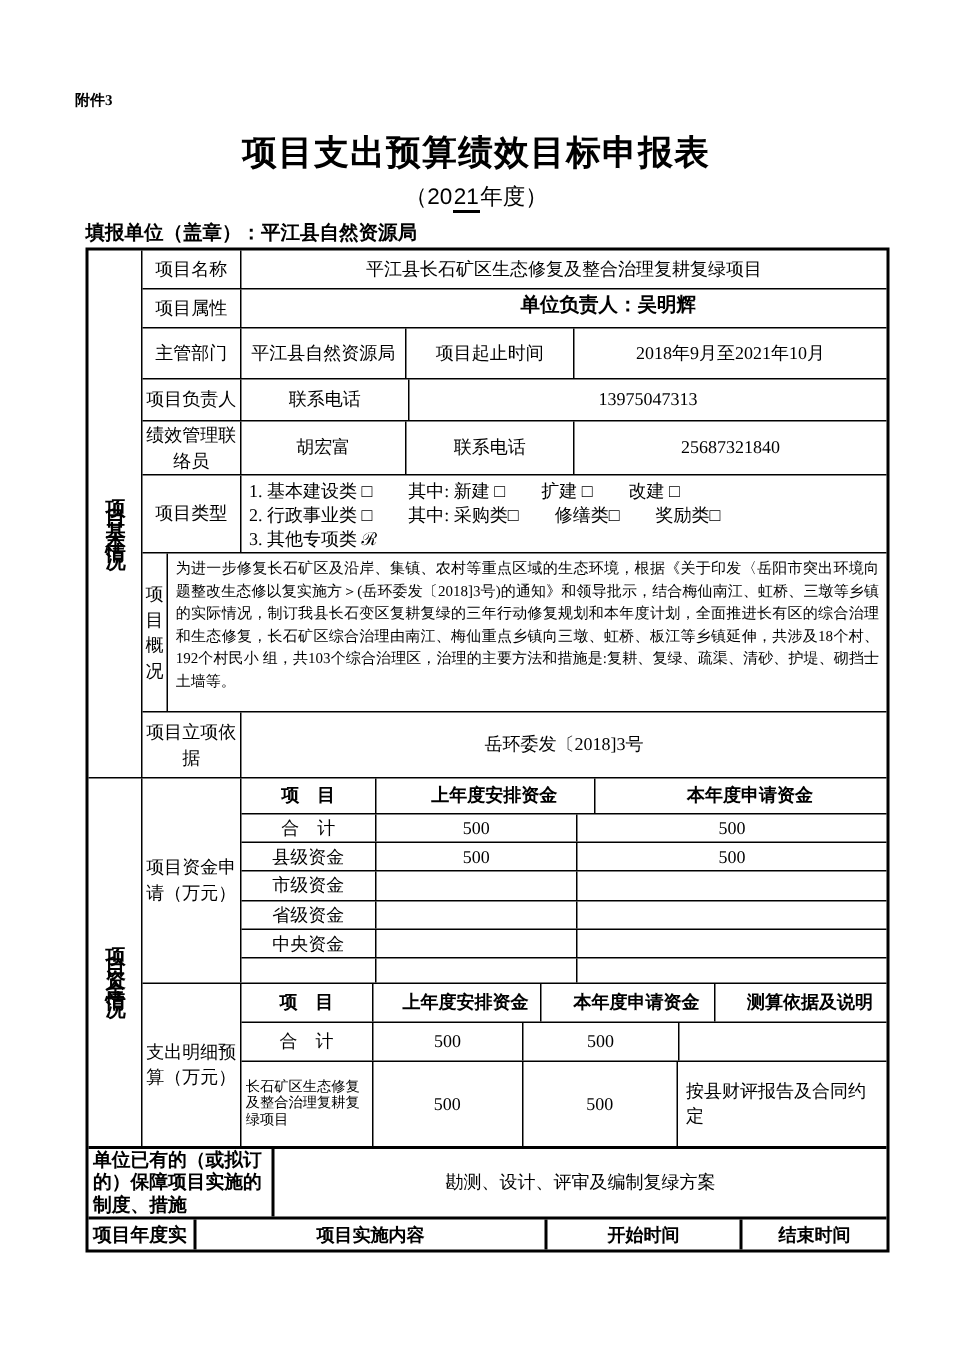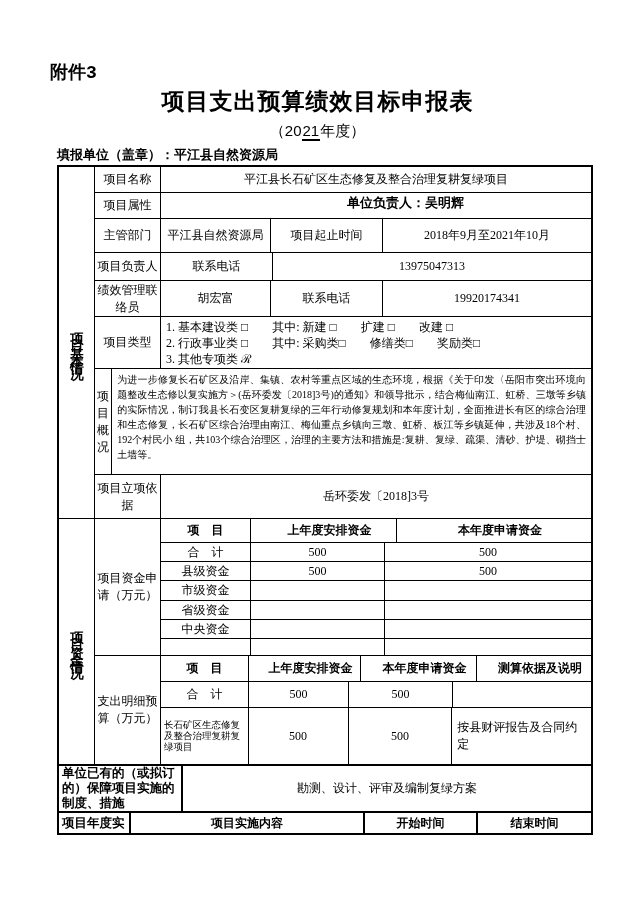--- a/index.html
+++ b/index.html
@@ -1,20 +1,20 @@
 <!DOCTYPE html>
 <html><head>
 <meta charset="utf-8">
 <style>
   html,body{margin:0;padding:0;background:#ffffff;}
   .sheet{
     position:relative;width:635px;height:898px;background:#ffffff;color:#000;
     font-family:"Liberation Serif","DejaVu Serif",serif;overflow:hidden;
   }
-  .attach{position:absolute;left:50px;top:60px;font-family:Liberation Mono, monospace;font-weight:bold;font-size:18px;}
+  .attach{position:absolute;left:50px;top:60px;font-family:Liberation Serif, serif;font-weight:bold;font-size:10px;}
   .title{position:absolute;left:0;top:86px;width:100%;text-align:center;font-family:"Liberation Sans","DejaVu Sans",sans-serif;font-weight:bold;font-size:23px;letter-spacing:1px;}
   .subtitle{position:absolute;left:0;top:122px;width:100%;text-align:center;font-weight:normal;font-size:15px;font-family:"Liberation Sans","DejaVu Sans",sans-serif;}
   .subtitle .u{border-bottom:2px solid #000;padding:0 1px;}
   .infoline{position:absolute;top:146px;left:0;width:100%;font-size:13px;font-weight:bold;}
   .info-left{position:absolute;left:57px;top:0;white-space:nowrap;}
   .info-right{position:absolute;left:347px;top:0;white-space:nowrap;margin-top:48px;}
 
   .tbl{position:absolute;left:57px;top:165px;width:536px;border:2px solid #000;box-sizing:border-box;font-size:12px;}
   .tbl *{box-sizing:border-box;}
   .row{display:flex;align-items:stretch;}
@@ -71,21 +71,21 @@
         </div>
         <div class="row bb" style="height:28px">
           <div class="cell label br">项目负责人</div>
           <div class="cell br" style="width:112px">联系电话</div>
           <div class="cell grow">13975047313</div>
         </div>
         <div class="row bb" style="height:36px">
           <div class="cell label br">绩效管理联络员</div>
           <div class="cell br" style="width:110px">胡宏富</div>
           <div class="cell br" style="width:112px">联系电话</div>
-          <div class="cell grow">19920174341</div>
+          <div class="cell grow">25687321840</div>
         </div>
         <div class="row bb" style="height:52px">
           <div class="cell label br">项目类型</div>
           <div class="cell grow left" style="flex-direction:column;align-items:flex-start;justify-content:center;padding-left:5px">
             <div class="typeline">1. 基本建设类 □　　其中: 新建 □　　扩建 □　　改建 □</div>
             <div class="typeline">2. 行政事业类 □　　其中: 采购类□　　修缮类□　　奖励类□</div>
             <div class="typeline">3. 其他专项类 ℛ</div>
           </div>
         </div>
         <div class="row bb" style="height:106px">
@@ -172,19 +172,19 @@
     </div>
 
     <div class="row bt2" style="height:47px">
       <div class="cell br2 sansb left" style="width:124px;font-size:12.5px;line-height:15px;padding:2px 3px">单位已有的（或拟订的）保障项目实施的制度、措施</div>
       <div class="cell grow">勘测、设计、评审及编制复绿方案</div>
     </div>
 
     <div class="row bt2" style="height:22px">
       <div class="cell br2 sansb left" style="width:72px;font-size:12.5px;padding-left:3px">项目年度实</div>
       <div class="cell br2 sansb" style="width:234px">项目实施内容</div>
-      <div class="cell br2 sansb" style="width:113px">开始时间</div>
+      <div class="cell br2 sansb" style="width:130px">开始时间</div>
       <div class="cell grow sansb">结束时间</div>
     </div>
 
   </div>
 
 </div>
 
 </body></html>

